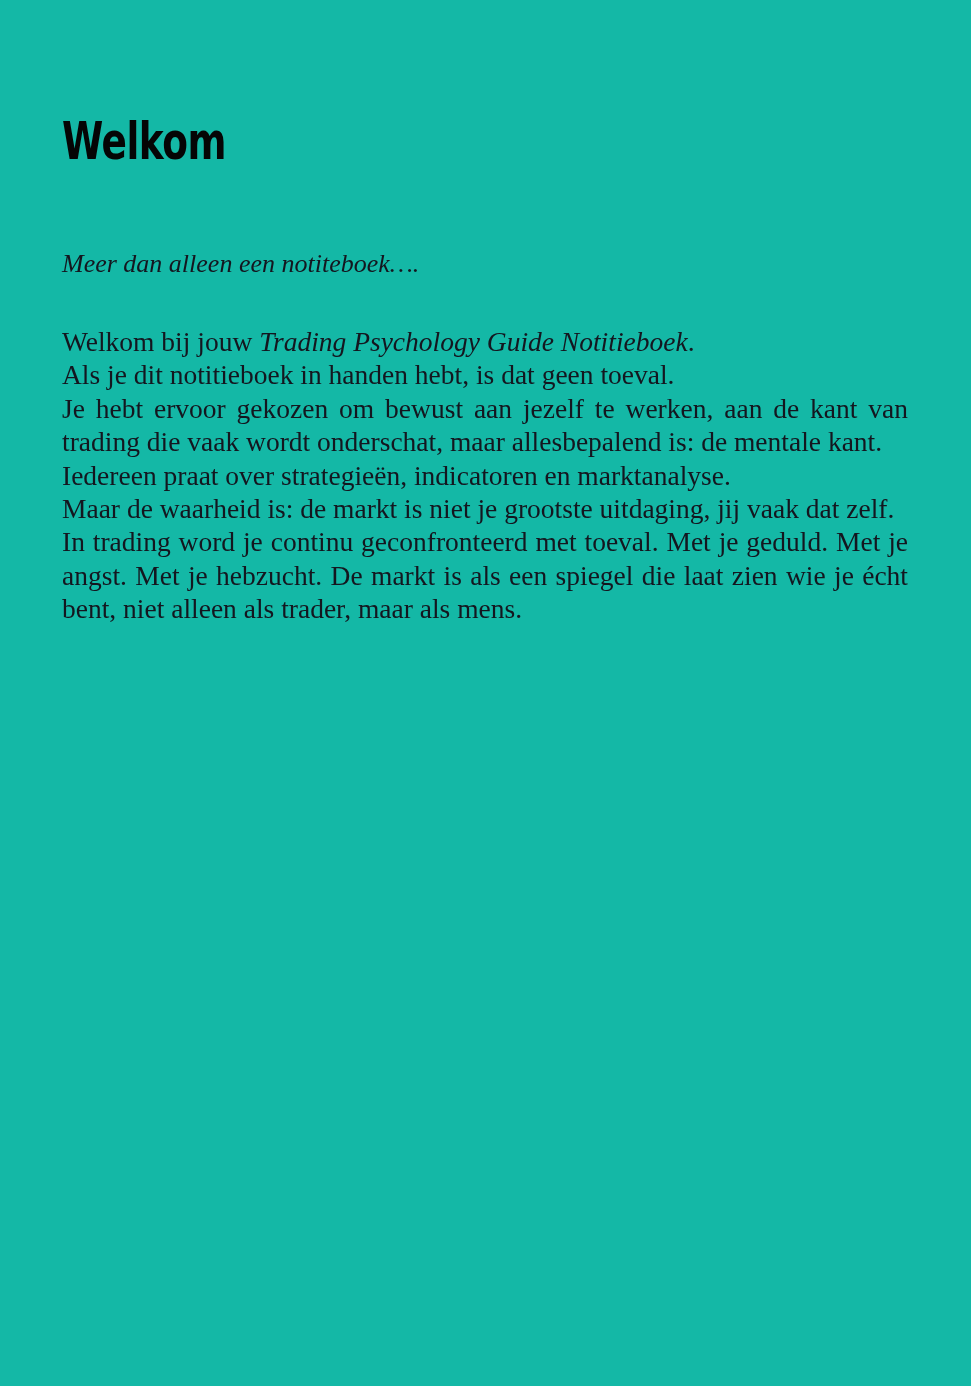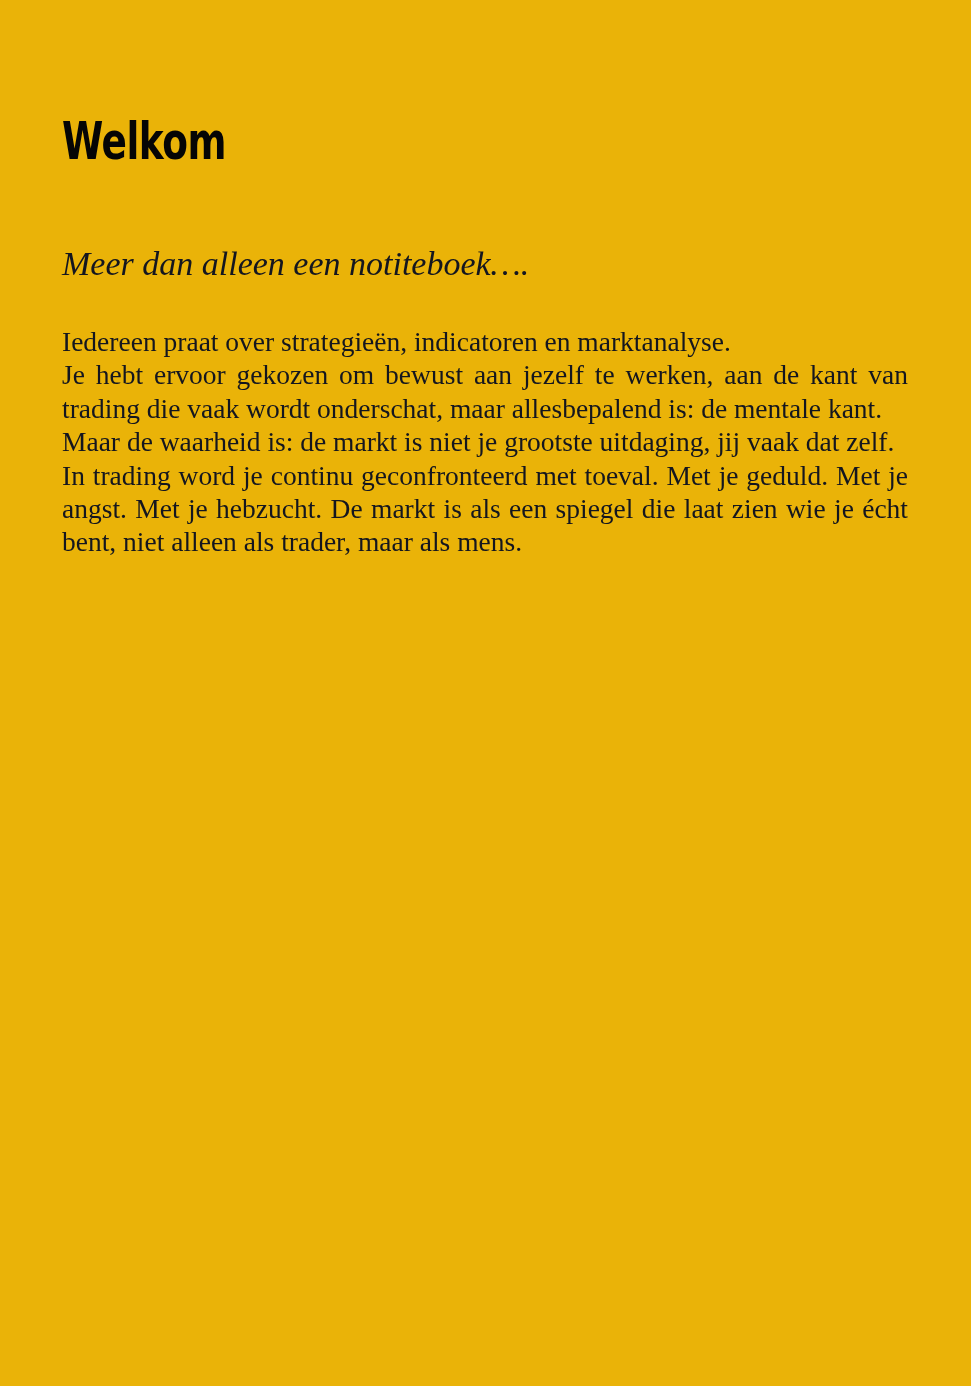--- a/index.html
+++ b/index.html
@@ -5,21 +5,21 @@
   html, body {
     margin: 0;
     padding: 0;
     background: #ffffff;
   }
 
   .page {
     position: relative;
     width: 971px;
     height: 1386px;
-    background: #eab308;
+    background: #14b8a6;
     overflow: hidden;
     box-sizing: border-box;
   }
 
   .content {
     position: absolute;
     left: 62px;
     top: 0;
     width: 846px;
   }
@@ -45,21 +45,21 @@
   
   .subtitle {
     margin: 0;
     padding: 0;
     position: absolute;
     left: 0;
     top: 245px;
     font-family: "Liberation Serif", "DejaVu Serif", serif;
     font-style: italic;
     font-weight: 400;
-    font-size: 34px;
+    font-size: 26px;
     line-height: 38px;
     color: #14161f;
     white-space: nowrap;
   }
 
   
   .body-copy {
     margin: 0;
     padding: 0;
     position: absolute;
@@ -90,25 +90,29 @@
 <div class="page">
 
   <div class="content">
 
     <h1 class="page-title">Welkom</h1>
 
     <h2 class="subtitle">Meer dan alleen een notiteboek….</h2>
 
     <div class="body-copy">
 
+      <span class="flow">
+        <span>Welkom bij jouw </span><em>Trading Psychology Guide Notitieboek</em><span>.</span>
+      </span>
 
+      <span class="flow">Als je dit notitieboek in handen hebt, is dat geen toeval.</span>
+
+      <span class="flow">Je hebt ervoor gekozen om bewust aan jezelf te werken, aan de kant van trading die vaak wordt onderschat, maar allesbepalend is: de mentale kant.</span>
 
       <span class="flow">Iedereen praat over strategieën, indicatoren en marktanalyse.</span>
-
-      <span class="flow">Je hebt ervoor gekozen om bewust aan jezelf te werken, aan de kant van trading die vaak wordt onderschat, maar allesbepalend is: de mentale kant.</span>
 
       <span class="flow">Maar de waarheid is: de markt is niet je grootste uitdaging, jij vaak dat zelf.</span>
 
       <span class="flow">In trading word je continu geconfronteerd met toeval. Met je geduld. Met je angst. Met je hebzucht. De markt is als een spiegel die laat zien wie je écht bent, niet alleen als trader, maar als mens.</span>
 
     </div>
 
   </div>
 
 </div>

